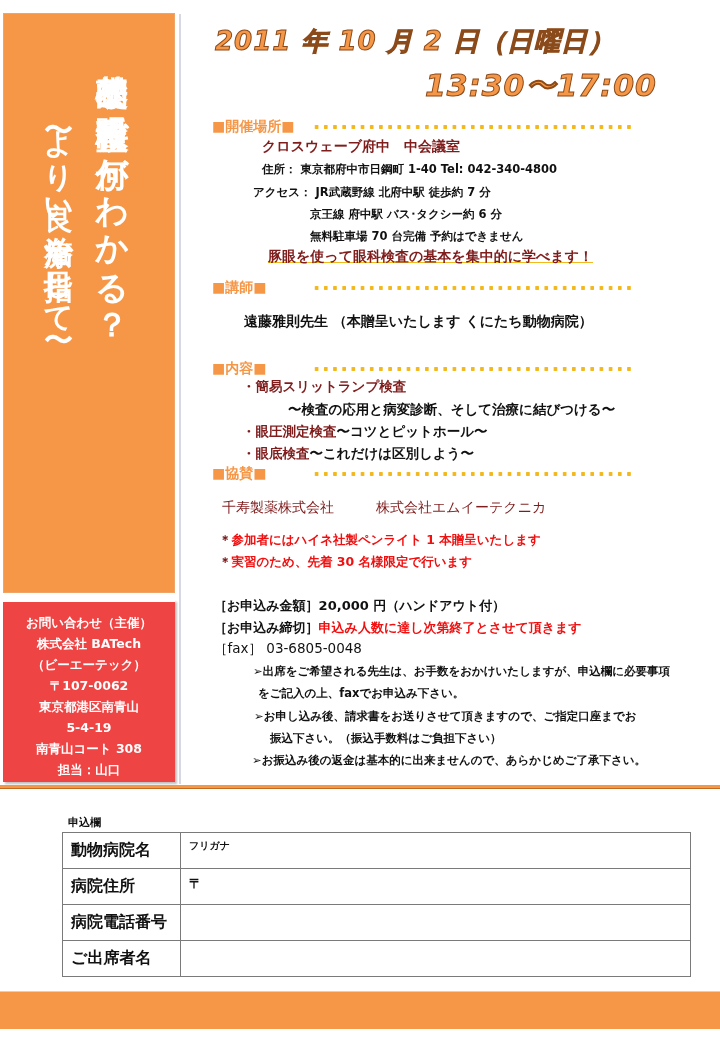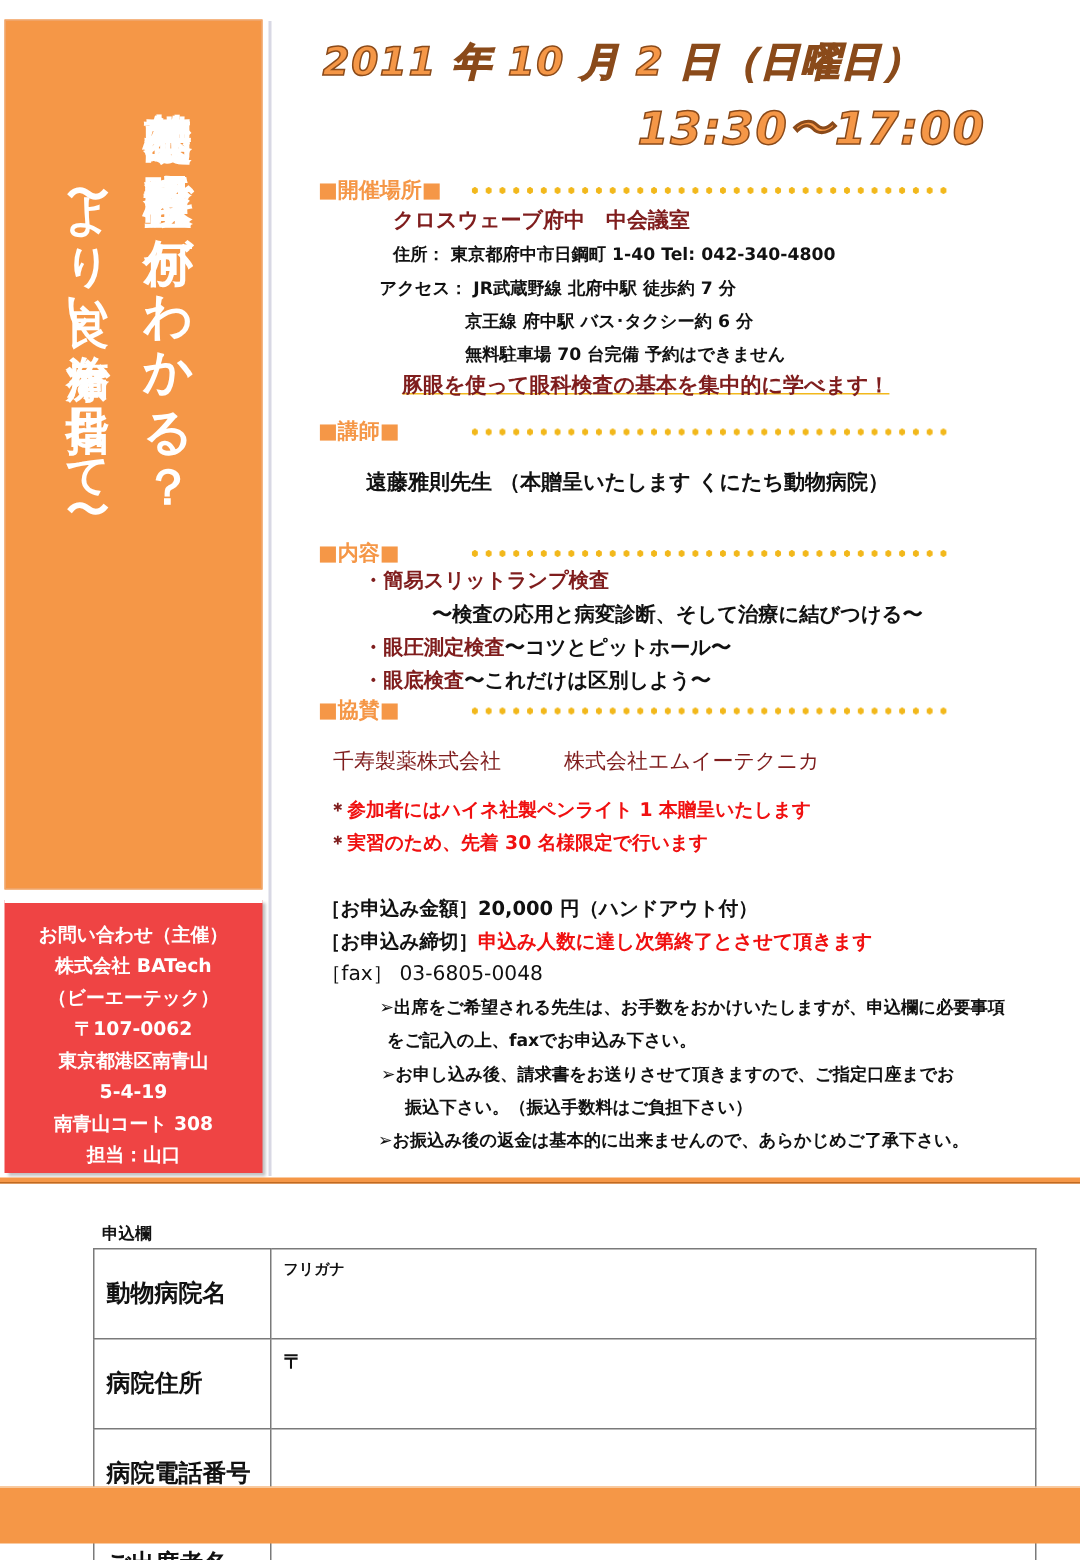--- a/index.html
+++ b/index.html
@@ -49,21 +49,21 @@
   .orange { color: #7f1d1d; }
   .red { color: #f01010; }
   .black { color: #111; }
   .small { font-size: 11.5px; }
   .underline-orange { text-decoration: underline; text-decoration-color: #f2b81c; text-align: center; }
 
   .bottom-rule { position: absolute; left: 0; top: 785px; width: 720px; height: 4px; background: #f59747; border-bottom: 1px solid #c06a22; }
   .form-label { position: absolute; left: 68px; top: 815px; font-size: 11px; font-weight: bold; }
   .form-table { position: absolute; left: 62px; top: 832px; width: 629px; border-collapse: collapse; }
   .form-table td { border: 1px solid #7a7a7a; height: 34px; vertical-align: top; }
-  .form-table td.k { width: 118px; font-size: 16px; font-weight: bold; padding: 19px 8px; }
+  .form-table td.k { width: 118px; font-size: 16px; font-weight: bold; padding: 7px 8px; }
   .form-table td.v { font-size: 10px; padding: 6px 8px; font-weight: bold; }
   .footer-band { position: absolute; left: 0; top: 991px; width: 720px; height: 38px; background: #f59747; border-top: 1px solid #f8c99d; }
 </style>
 </head>
 <body>
 
 <div class="sidebar-title">
   <div class="vert main">基礎的な眼科検査で何がわかる？</div>
   <div class="vert sub">〜より良い治療を目指して〜</div>
 </div>

